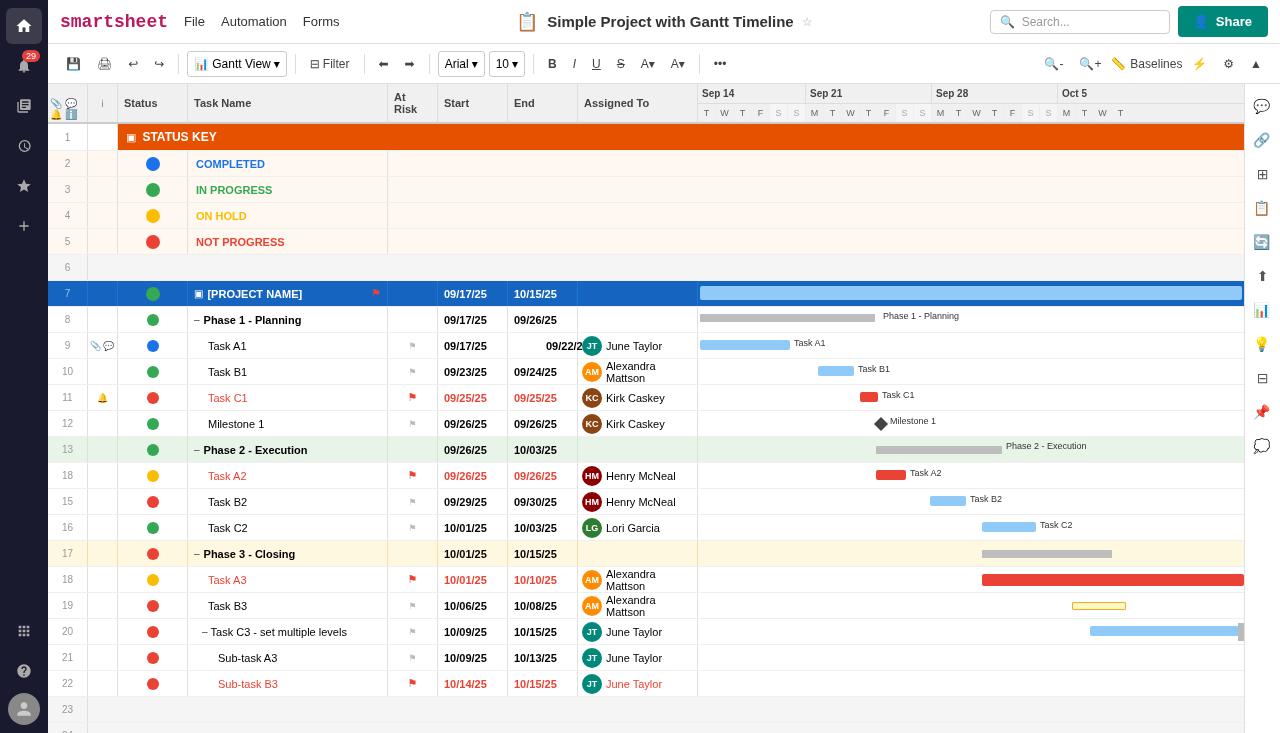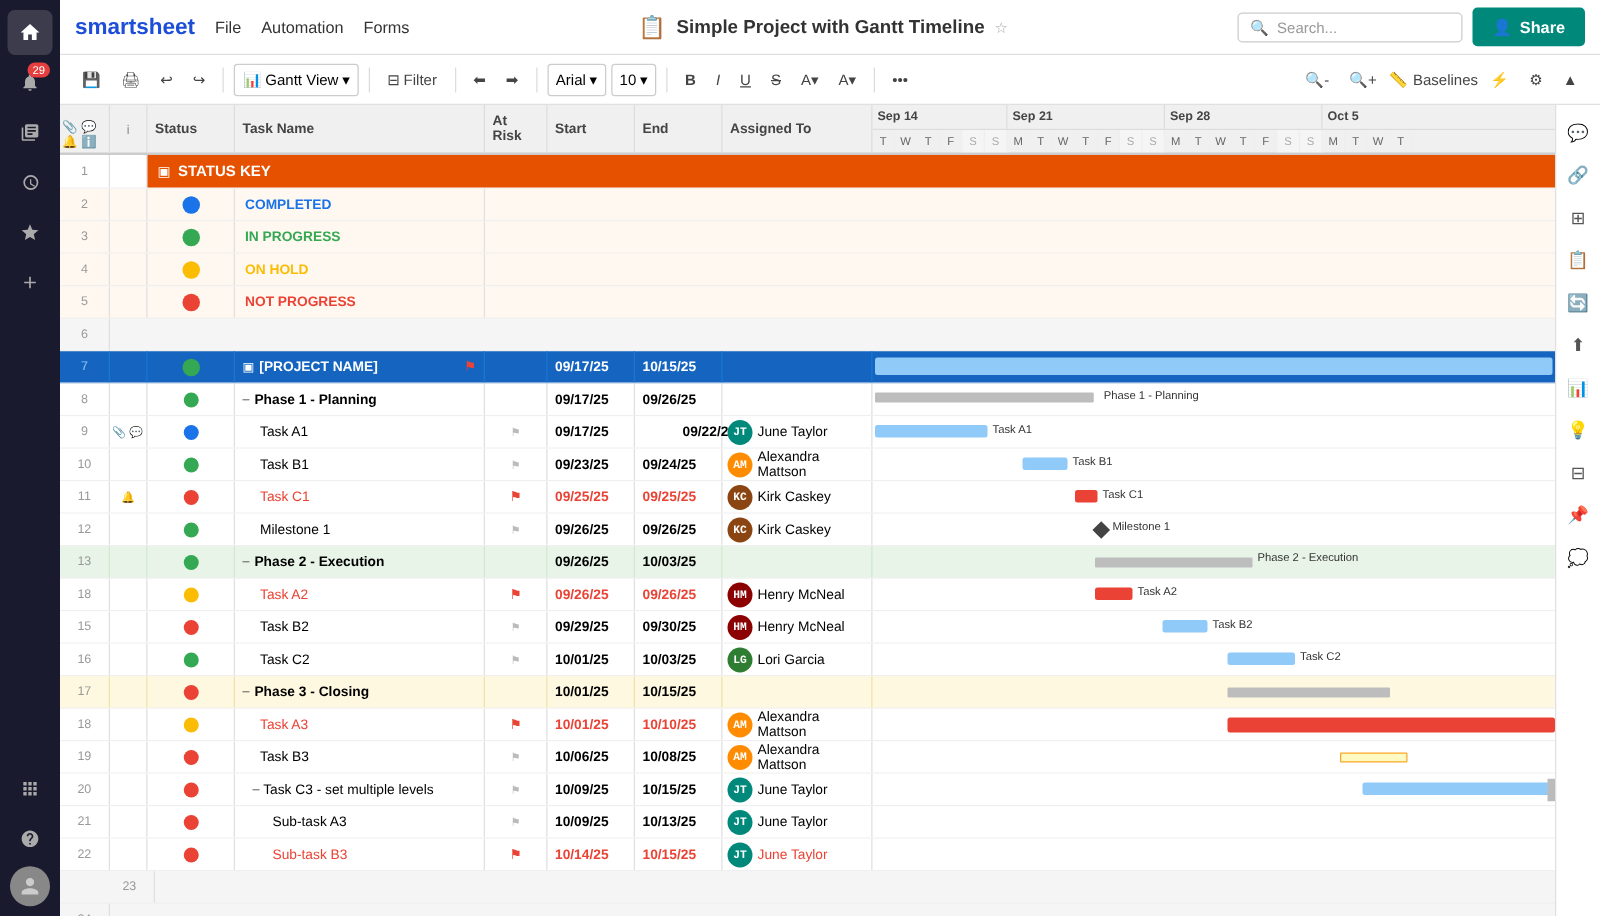--- a/index.html
+++ b/index.html
@@ -11,21 +11,21 @@
     .main { flex: 1; display: flex; flex-direction: column; overflow: hidden; }
     .sidebar-icon { width: 36px; height: 36px; display: flex; align-items: center; justify-content: center; border-radius: 6px; cursor: pointer; color: #aaa; font-size: 16px; }
     .sidebar-icon.active { background: rgba(255,255,255,0.15); color: white; }
     .sidebar-icon.notif { position: relative; }
     .notif-badge { position: absolute; top: 2px; right: 2px; background: #e53e3e; color: white; font-size: 9px; border-radius: 10px; padding: 1px 4px; }
     .sidebar-spacer { flex: 1; }
     .sidebar-avatar { width: 32px; height: 32px; border-radius: 50%; background: #888; overflow: hidden; display: flex; align-items: center; justify-content: center; }
 
     
     .topbar { height: 44px; background: white; display: flex; align-items: center; padding: 0 12px; border-bottom: 1px solid #e0e0e0; gap: 16px; }
-    .topbar-logo { font-size: 18px; font-weight: bold; color: #1d4ed8; }
+    .topbar-logo { font-size: 18px; font-weight: bold; color: #be185d; font-family: Liberation Mono, monospace; }
     .topbar-nav { display: flex; gap: 16px; }
     .topbar-nav-item { font-size: 13px; color: #333; cursor: pointer; padding: 4px 0; }
     .topbar-center { flex: 1; display: flex; align-items: center; justify-content: center; gap: 8px; }
     .sheet-icon { font-size: 18px; }
     .sheet-title { font-size: 15px; font-weight: 600; color: #333; }
     .star-icon { color: #aaa; cursor: pointer; }
     .topbar-right { display: flex; align-items: center; gap: 8px; }
     .search-box { display: flex; align-items: center; gap: 6px; border: 1px solid #ccc; border-radius: 4px; padding: 4px 10px; width: 180px; color: #999; font-size: 12px; background: white; }
     .share-btn { background: #00897b; color: white; border: none; padding: 8px 16px; border-radius: 4px; font-size: 13px; font-weight: bold; cursor: pointer; display: flex; align-items: center; gap: 6px; }
 
@@ -43,21 +43,21 @@
     .content { flex: 1; display: flex; overflow: hidden; }
     .sheet-area { flex: 1; overflow: hidden; display: flex; flex-direction: column; }
     .grid-body { flex: 1; overflow-y: auto; overflow-x: hidden; }
 
     .gh-cell { padding: 4px 6px; font-size: 11px; font-weight: bold; color: #444; border-right: 1px solid #ddd; display: flex; align-items: center; }
     .gh-cell.center { justify-content: center; }
 
     
     .grid-row { display: flex; border-bottom: 1px solid #efefef; min-height: 26px; align-items: stretch; }
 
-    .avatar-badge { width: 20px; height: 20px; border-radius: 50%; display: flex; align-items: center; justify-content: center; font-size: 9px; font-weight: bold; color: white; flex-shrink: 0; font-family: Liberation Mono, monospace; }
+    .avatar-badge { width: 20px; height: 20px; border-radius: 50%; display: flex; align-items: center; justify-content: center; font-size: 9px; font-weight: bold; color: white; flex-shrink: 0; }
     .av-jt { background: #00897b; }
     .av-am { background: #ff8c00; }
     .av-kc { background: #8b4513; }
     .av-hm { background: #8b0000; }
     .av-lg { background: #2e7d32; }
 
     .grid-header-row { display: flex; background: #f0f0f0; border-bottom: 1px solid #ccc; min-height: 38px; align-items: stretch; }
 
     .toolbar-right { margin-left: auto; display: flex; align-items: center; gap: 4px; }
 
@@ -752,21 +752,21 @@
             <div style="width:70px;flex-shrink:0;border-right:1px solid #e0e0e0;display:flex;align-items:center;padding:0 6px;">
               <span style="font-size:11px;font-weight:bold;color:#ea4335;">10/15/25</span>
             </div>
             <div style="width:120px;flex-shrink:0;border-right:1px solid #e0e0e0;display:flex;align-items:center;padding:0 4px;gap:4px;">
               <div class="avatar-badge av-jt">JT</div>
               <span style="font-size:11px;color:#ea4335;">June Taylor</span>
             </div>
             <div style="flex:1;position:relative;overflow:hidden;"></div>
           </div>
 
-          <div class="grid-row" style="min-height:26px;padding-left:36px;">
+          <div class="grid-row" style="min-height:26px;">
             <div style="width:40px;flex-shrink:0;border-right:1px solid #e0e0e0;display:flex;align-items:center;justify-content:center;font-size:10px;color:#999;">23</div>
             <div style="flex:1;"></div>
           </div>
 
           <div class="grid-row" style="min-height:26px;">
             <div style="width:40px;flex-shrink:0;border-right:1px solid #e0e0e0;display:flex;align-items:center;justify-content:center;font-size:10px;color:#999;">24</div>
             <div style="flex:1;"></div>
           </div>
 
         </div>

